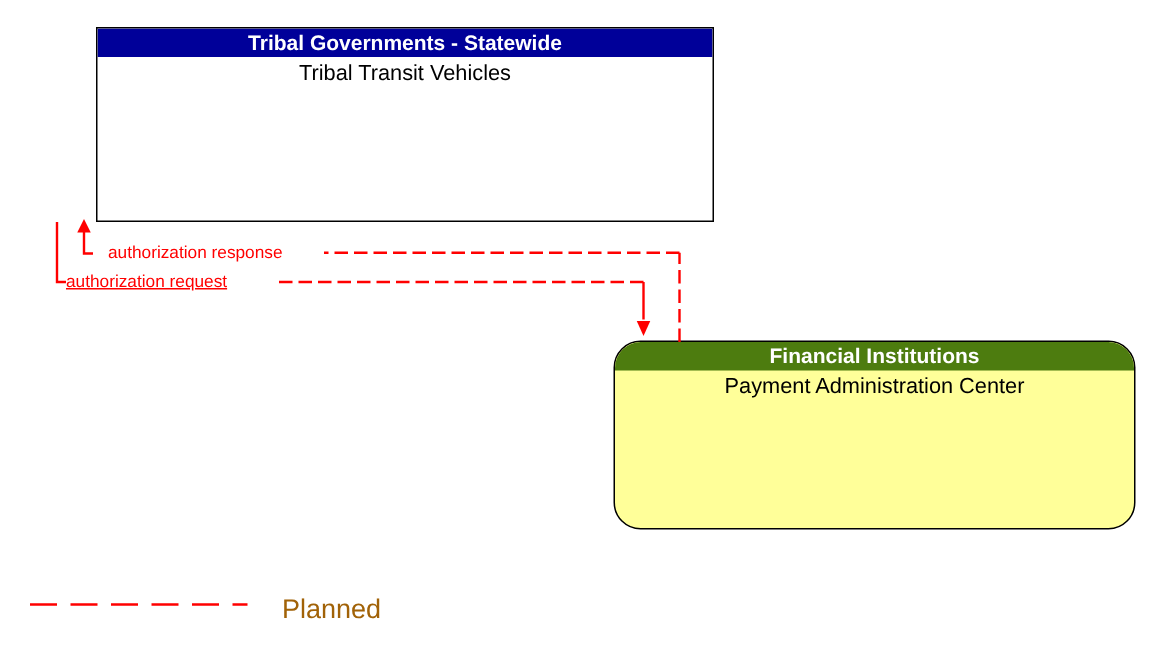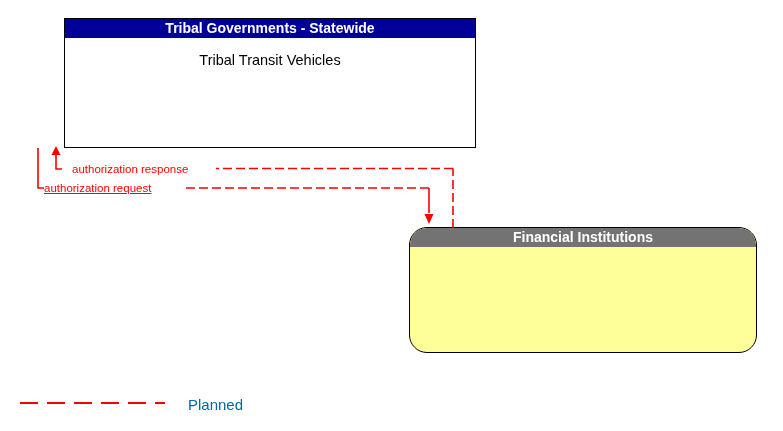--- a/index.html
+++ b/index.html
@@ -32,21 +32,21 @@
     line-height: 19px;
     height: 19px;
     white-space: nowrap;
   }
   .node-body {
     box-sizing: border-box;
     width: 100%;
     text-align: center;
     color: #000000;
     font-size: 14.5px;
-    padding-top: 14px;
+    padding-top: 3px;
     white-space: nowrap;
   }
 
   
   #node-tribal {
     left: 16px;
     top: 18px;
     width: 412px;
     height: 130px;
     background: #ffffff;
@@ -60,21 +60,21 @@
   #node-financial {
     left: 409px;
     top: 227px;
     width: 348px;
     height: 126px;
     background: #ffff99;
     border-radius: 18px;
     border: 1px solid #000000;
   }
   #node-financial .node-header {
-    background: #737373;
+    background: #4d7c0f;
     border-radius: 17px 17px 0 0;
   }
 
   
   .flow-layer {
     position: absolute;
     left: 0;
     top: 0;
     width: 783px;
     height: 431px;
@@ -96,35 +96,36 @@
     position: absolute;
     left: 0px;
     top: 392px;
     width: 783px;
     height: 26px;
   }
   #legend-label {
     position: absolute;
     left: 188px;
     top: 396px;
-    color: #0369a1;
-    font-size: 15px;
+    color: #a16207;
+    font-size: 18px;
     white-space: nowrap;
   }
 </style>
 </head>
 <body>
 
 <div class="node" id="node-tribal">
   <div class="node-header">Tribal Governments - Statewide</div>
   <div class="node-body">Tribal Transit Vehicles</div>
 </div>
 
 <div class="node" id="node-financial">
   <div class="node-header">Financial Institutions</div>
+  <div class="node-body">Payment Administration Center</div>
 </div>
 
 <svg class="flow-layer" width="783" height="431">
 
   <g>
     <path d="M453,228 L453,168.5" stroke="#ff0000" stroke-width="1.6" fill="none" stroke-dasharray="9,4"></path>
 
     <path d="M453,168.5 L216,168.5" stroke="#ff0000" stroke-width="1.6" fill="none" stroke-dasharray="9,4"></path>
 
     <path d="M62,169 L56,169 L56,154" stroke="#ff0000" stroke-width="1.6" fill="none"></path>

